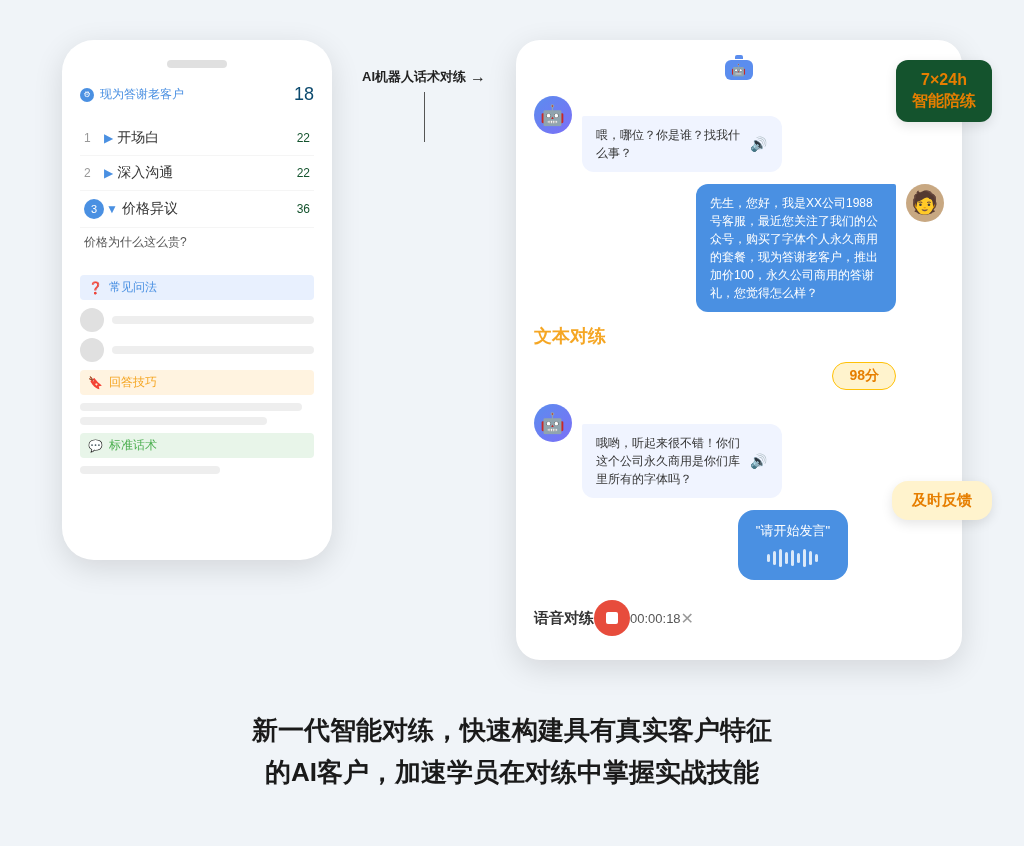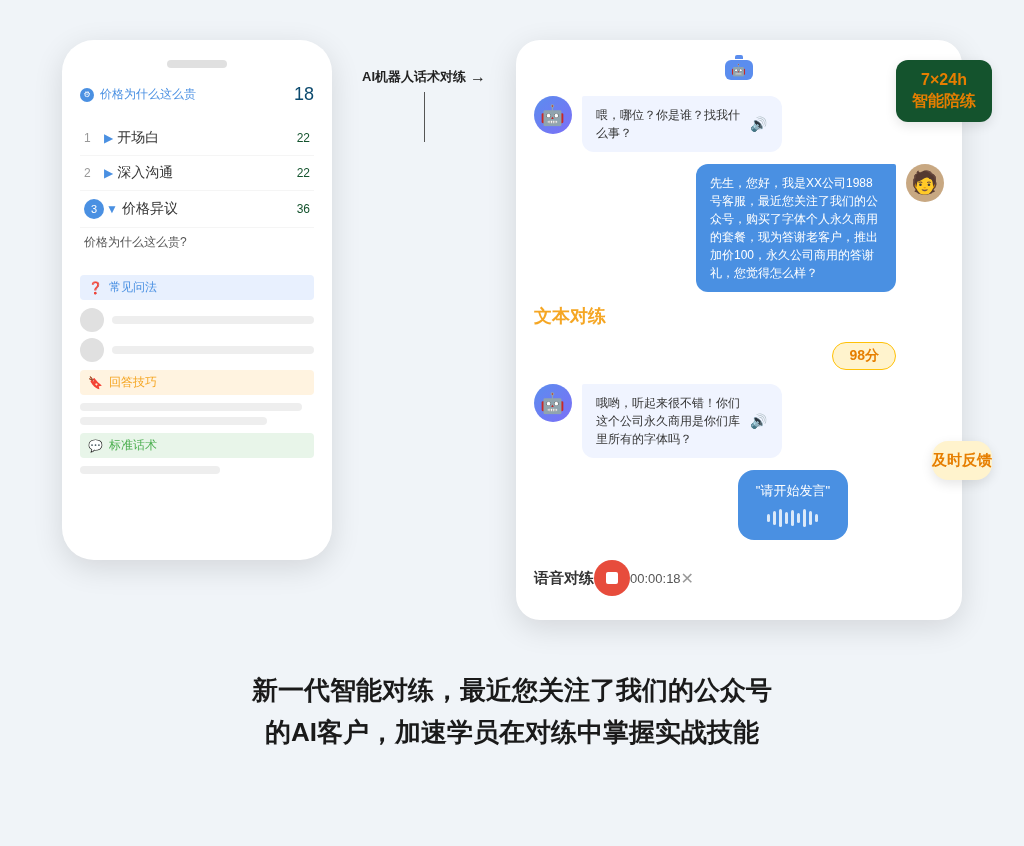--- a/index.html
+++ b/index.html
@@ -239,20 +239,21 @@
       max-width: 200px;
       padding: 10px 14px;
       border-radius: 12px;
       font-size: 12px;
       line-height: 1.5;
       color: #333;
     }
     .bubble-left {
       background: #f0f4ff;
       border-top-left-radius: 2px;
+      margin-top: 20px;
     }
     .bubble-right {
       background: #4a90e2;
       color: white;
       border-top-right-radius: 2px;
     }
     .bubble-inner {
       display: flex;
       align-items: center;
       gap: 6px;
@@ -351,21 +352,21 @@
       color: #e67e00;
       line-height: 1.3;
       box-shadow: 0 4px 12px rgba(0,0,0,0.1);
     }
     .float-badge-feedback {
       position: absolute;
       bottom: 140px;
       right: -30px;
       background: #fff3cd;
       border-radius: 16px;
-      padding: 10px 0;
+      padding: 10px 20px;
       text-align: center;
       font-size: 15px;
       font-weight: 700;
       color: #e67e00;
       box-shadow: 0 4px 12px rgba(0,0,0,0.1);
     }
 
     
     .bottom-text {
       text-align: center;
@@ -387,21 +388,21 @@
 </head>
 <body>
 
 <div class="main-content">
 
   <div class="phone-mockup">
     <div class="phone-notch"></div>
 
     <div class="phone-subtitle">
       <div class="subtitle-icon">⚙</div>
-      <span>价格为什么这么贵</span>
+      <span>现为答谢老客户</span>
       <span class="subtitle-count">18</span>
     </div>
 
     <div class="menu-item">
       <span class="menu-num">1</span>
       <span class="menu-arrow">▶</span>
       <span class="menu-label">开场白</span>
       <span class="menu-count">22</span>
     </div>
     <div class="menu-item">
@@ -543,15 +544,15 @@
     </div>
 
     <div class="float-badge-feedback">
       <span>及时反馈</span>
     </div>
 
   </div>
 </div>
 
 <div class="bottom-text">
-  <div>新一代智能对练，最近您关注了我们的公众号</div>
+  <div>新一代智能对练，快速构建具有真实客户特征</div>
   <div>的AI客户，加速学员在对练中掌握实战技能</div>
 </div>
 
 </body></html>

